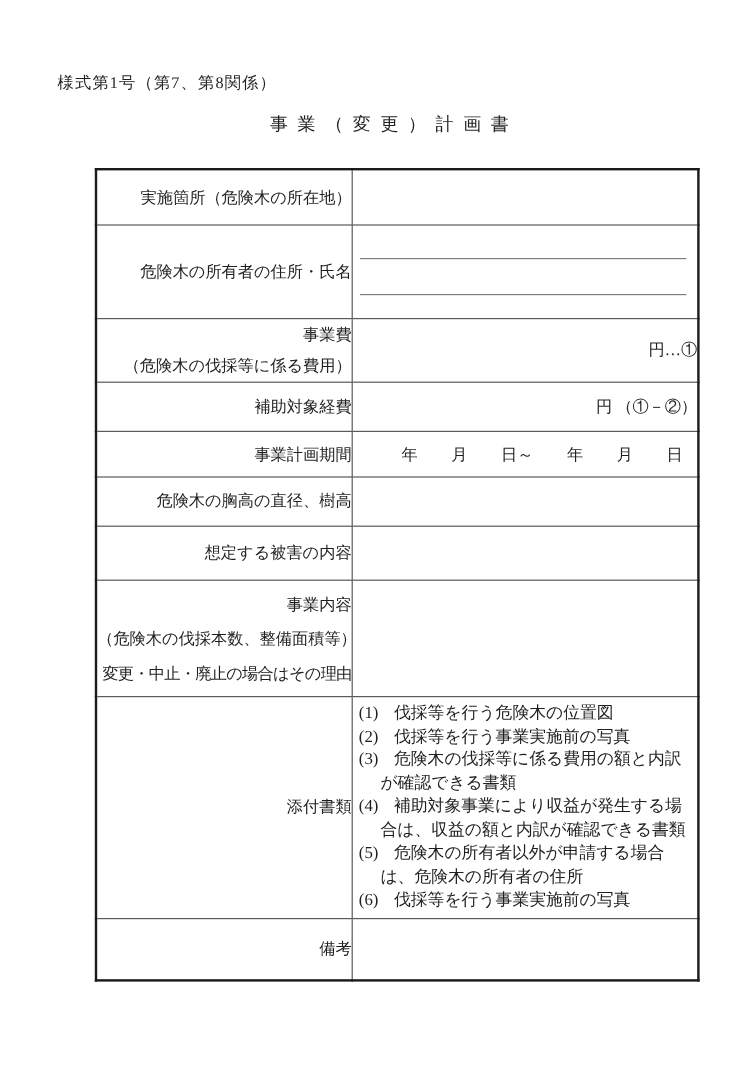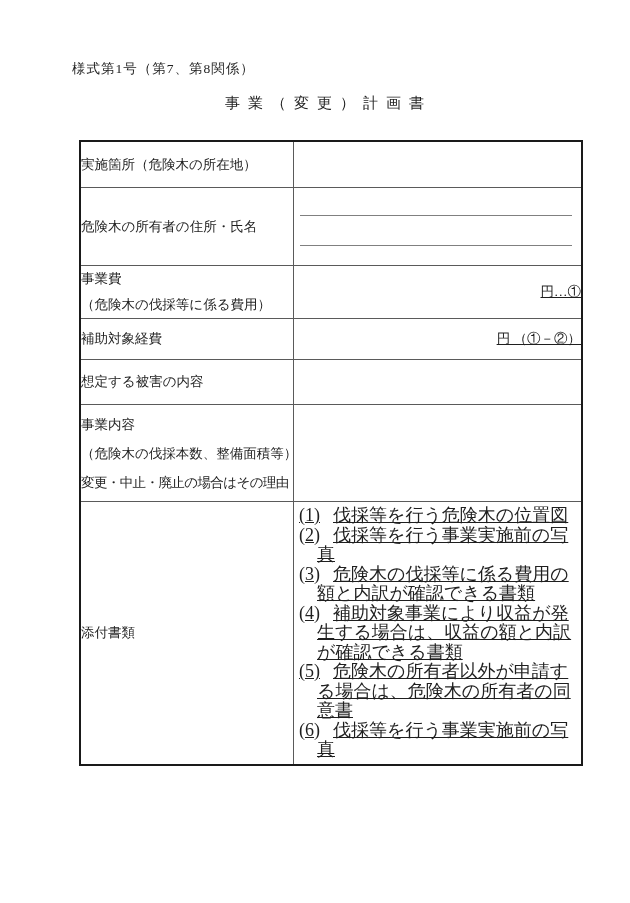--- a/index.html
+++ b/index.html
@@ -13,21 +13,21 @@
     -webkit-font-smoothing: antialiased;
   }
   .page {
     position: relative;
     width: 630px;
     height: 903px;
     overflow: hidden;
   }
   .form-number {
     position: absolute;
-    left: 72px;
+    left: 48px;
     top: 60px;
     font-size: 13.5px;
     letter-spacing: 1px;
     white-space: nowrap;
   }
   .doc-title {
     position: absolute;
     left: 79px;
     top: 94px;
     width: 499px;
@@ -47,26 +47,25 @@
   }
   table.form-table td {
     border: 1px solid #5a5a5a;
     padding: 0;
     vertical-align: middle;
     font-size: 13.5px;
     overflow: hidden;
   }
   td.lc {
     width: 212px;
-    text-align: left;
+    text-align: right;
   }
   td.rc {
     width: 287px;
     position: relative;
-    text-decoration: underline;
   }
   .lbl { white-space: nowrap; }
   .lbl-multiline div { line-height: 26px; white-space: nowrap; }
   .lbl-3line div { line-height: 29px; white-space: nowrap; }
   .tight { letter-spacing: -0.6px; }
   .val-right {
     text-align: right;
     padding-right: 45px;
     white-space: nowrap;
   }
@@ -86,21 +85,21 @@
     position: absolute;
     left: 6px;
     right: 9px;
     height: 0;
     border-top: 1.5px solid #808080;
   }
   .write-line.l1 { top: 27px; }
   .write-line.l2 { top: 57px; }
   .att-list {
     padding: 4px 4px 4px 5px;
-    font-size: 18px;
+    font-size: 14px;
     line-height: 19.5px;
   }
   .att-item {
     padding-left: 18px;
     text-indent: -18px;
   }
   .att-num {
     margin-right: 13px;
   }
   
@@ -156,21 +155,42 @@
 
     <tr class="h40">
       <td class="lc">
         <span class="lbl">補助対象経費</span>
       </td>
       <td class="rc val-right-narrow">
         <span>円 （①－②）</span>
       </td>
     </tr>
 
-
+    <tr class="h37">
+      <td class="lc">
+        <span class="lbl">事業計画期間</span>
+      </td>
+      <td class="rc">
+        <div class="period-line">
+          <span>年</span>
+          <span>月</span>
+          <span>日～</span>
+          <span>年</span>
+          <span>月</span>
+          <span>日</span>
+        </div>
+      </td>
+    </tr>
+
+    <tr class="h40">
+      <td class="lc">
+        <span class="lbl">危険木の胸高の直径、樹高</span>
+      </td>
+      <td class="rc"></td>
+    </tr>
 
     <tr class="h44">
       <td class="lc">
         <span class="lbl">想定する被害の内容</span>
       </td>
       <td class="rc"></td>
     </tr>
 
     <tr class="h96">
       <td class="lc lbl-3line">
@@ -184,22 +204,28 @@
     <tr class="h165">
       <td class="lc">
         <span class="lbl">添付書類</span>
       </td>
       <td class="rc">
         <div class="att-list">
           <div class="att-item"><span class="att-num">(1)</span><span>伐採等を行う危険木の位置図</span></div>
           <div class="att-item"><span class="att-num">(2)</span><span>伐採等を行う事業実施前の写真</span></div>
           <div class="att-item"><span class="att-num">(3)</span><span>危険木の伐採等に係る費用の額と内訳が確認できる書類</span></div>
           <div class="att-item"><span class="att-num">(4)</span><span>補助対象事業により収益が発生する場合は、収益の額と内訳が確認できる書類</span></div>
-          <div class="att-item"><span class="att-num">(5)</span><span>危険木の所有者以外が申請する場合は、危険木の所有者の同意書</span></div>
+          <div class="att-item"><span class="att-num">(5)</span><span>危険木の所有者以外が申請する場合は、危険木の所有者の住所</span></div>
           <div class="att-item"><span class="att-num">(6)</span><span>伐採等を行う事業実施前の写真</span></div>
         </div>
       </td>
     </tr>
 
+    <tr class="h50">
+      <td class="lc">
+        <span class="lbl">備考</span>
+      </td>
+      <td class="rc"></td>
+    </tr>
   </tbody>
     </table>
 
 </div>
 
 </body></html>

